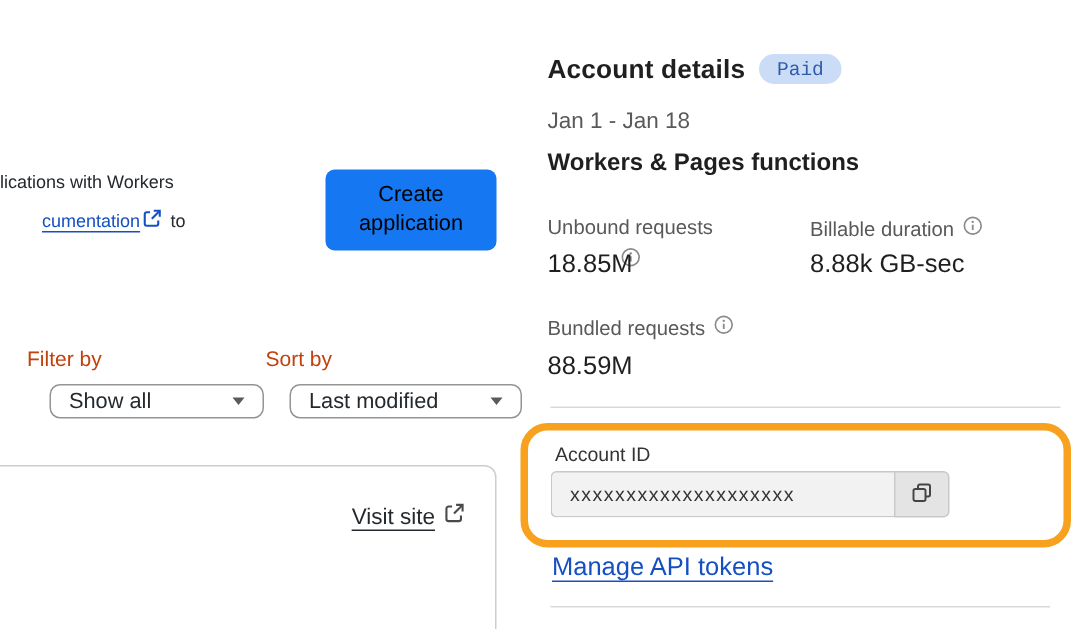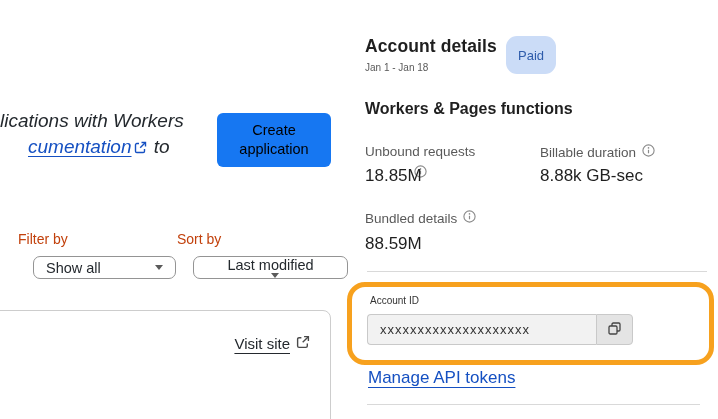--- a/index.html
+++ b/index.html
@@ -1,21 +1,21 @@
 <!DOCTYPE html>
 <html><head>
 <meta charset="utf-8">
 <style>
   * { margin:0; padding:0; box-sizing:border-box; }
   html,body { width:718px; height:419px; background:#ffffff; overflow:hidden;
               font-family:"Liberation Sans", sans-serif; -webkit-font-smoothing:antialiased; }
   .abs { position:absolute; }
 
   
-  .intro { left:0; top:108px; width:230px; font-size:19px; line-height:26px; color:#24292e;font-style:italic; }
+  .intro { left:0; top:108px; width:230px; font-size:12px; line-height:26px; color:#24292e; }
   .intro a.doclink { color:#1550c2; text-decoration:underline; text-underline-offset:3px;padding-left:28px; }
   .ext-icon { display:inline-block; vertical-align:-1px; margin:0 2px; }
 
   .create-btn { left:217px; top:113px; width:114px; height:54px; background:#1677f2;
                 border:none; border-radius:6px; color:#000000; font-size:14.5px;
                 line-height:19px; text-align:center; cursor:pointer;
                 font-family:"Liberation Sans", sans-serif; padding:0 5px; }
 
   .ctl-label { font-size:14px; color:#c2410c; }
   .dropdown { height:23px; background:#fff; border:1px solid #949494; border-radius:7px;
@@ -25,35 +25,35 @@
            border-top:5.5px solid #5a5a5a; margin-left:8px; }
 
   .worker-card { left:-22px; top:310px; width:353px; height:140px; background:#fff;
                  border:1px solid #cdcdcd; border-radius:0 8px 8px 0; }
   .visit-link { position:absolute; top:24px; right:20px; font-size:15px; color:#24292e;
                 text-decoration:none; display:flex; align-items:center; gap:6px; cursor:pointer; }
   .visit-link .vtext { text-decoration:underline; text-underline-offset:4px; }
 
   
   .acct-title { left:365px; top:36px; font-size:17.5px; font-weight:700; color:#1f1f1f; letter-spacing:.1px; }
-  .paid-badge { left:506px; top:36px; height:38px; padding:0 12px; background:#cbdcf7; color:#2e5cab;
-                font-size:13px; border-radius:11px; display:flex; align-items:center; }
-  .date-range { left:365px; top:62px; font-size:10px; color:#595959; }
+  .paid-badge { left:506px; top:36px; height:20px; padding:0 12px; background:#cbdcf7; color:#2e5cab;
+                font-size:13px; border-radius:11px; display:flex; align-items:center;font-family:Liberation Mono, monospace; }
+  .date-range { left:365px; top:72px; font-size:15px; color:#595959; }
   .section-title { left:365px; top:100px; font-size:16px; font-weight:700; color:#1f1f1f; }
 
   .stat-label { font-size:13.5px; color:#595959; display:flex; align-items:center; gap:6px; }
   .stat-value { font-size:17px; color:#1f1f1f; }
   .info-icon { display:inline-block; }
 
   .divider { height:1px; background:#d9d9d9; }
 
   .highlight-ring { left:347px; top:282px; width:367px; height:83px; border:5px solid #f7a11e;
                     border-radius:18px; pointer-events:none; }
 
-  .acctid-label { left:370px; top:295px; font-size:10px; color:#333333; }
+  .acctid-label { left:370px; top:295px; font-size:13px; color:#333333; }
   .acctid-wrap { left:367px; top:314px; width:266px; height:31px; display:flex; }
   .acctid-input { flex:1; background:#f2f2f2; border:1px solid #c9c9c9; border-right:none;
                   border-radius:4px 0 0 4px; font-size:13px; letter-spacing:1px; color:#333;
                   padding:0 12px; font-family:"Liberation Sans", sans-serif; min-width:0; }
   .copy-btn { width:37px; background:#e4e4e4; border:1px solid #c9c9c9; border-radius:0 4px 4px 0;
               display:flex; align-items:center; justify-content:center; cursor:pointer; }
 
   .manage-link { left:368px; top:368px; font-size:17px; color:#1550c2;
                  text-decoration:underline; text-underline-offset:4px; cursor:pointer;text-align:right; }
 </style>
@@ -72,21 +72,21 @@
 
 <button class="abs create-btn">Create application</button>
 
 <div class="abs ctl-label" style="left:18px; top:231px;">Filter by</div>
 <div class="abs dropdown" style="left:16px; top:256px; width:143px;">
   <span>Show all</span>
   <span class="caret"></span>
 </div>
 
 <div class="abs ctl-label" style="left:177px; top:231px;">Sort by</div>
-<div class="abs dropdown" style="left:176px; top:256px; width:155px;flex-direction:column;">
+<div class="abs dropdown" style="left:176px; top:256px; width:155px;">
   <span>Last modified</span>
   <span class="caret"></span>
 </div>
 
 <div class="abs worker-card">
   <a class="visit-link" href="#">
     <span class="vtext">Visit site</span>
     <span><svg width="14" height="14" viewBox="0 0 13 13" fill="none">
           <path d="M5 2.5H2.8C2.1 2.5 1.5 3.1 1.5 3.8V10.2C1.5 10.9 2.1 11.5 2.8 11.5H9.2C9.9 11.5 10.5 10.9 10.5 10.2V8" stroke="#4a4a4a" stroke-width="1.3"></path>
           <path d="M7.5 1.5H11.5V5.5" stroke="#4a4a4a" stroke-width="1.3"></path>
@@ -114,21 +114,21 @@
   <span>Billable duration</span>
   <span class="info-icon"><svg width="13" height="13" viewBox="0 0 13 13" fill="none">
         <circle cx="6.5" cy="6.5" r="5.6" stroke="#8a8a8a" stroke-width="1.1"></circle>
         <circle cx="6.5" cy="3.9" r="0.8" fill="#8a8a8a"></circle>
         <path d="M6.5 5.8V9.3" stroke="#8a8a8a" stroke-width="1.2"></path>
       </svg></span>
 </div>
 <div class="abs stat-value" style="left:540px; top:166px;text-align:right;">8.88k GB-sec</div>
 
 <div class="abs stat-label" style="left:365px; top:210px;">
-  <span>Bundled details</span>
+  <span>Bundled requests</span>
   <span class="info-icon"><svg width="13" height="13" viewBox="0 0 13 13" fill="none">
         <circle cx="6.5" cy="6.5" r="5.6" stroke="#8a8a8a" stroke-width="1.1"></circle>
         <circle cx="6.5" cy="3.9" r="0.8" fill="#8a8a8a"></circle>
         <path d="M6.5 5.8V9.3" stroke="#8a8a8a" stroke-width="1.2"></path>
       </svg></span>
 </div>
 <div class="abs stat-value" style="left:365px; top:234px;">88.59M</div>
 
 <div class="abs divider" style="left:367px; top:271px; width:340px;"></div>
 

